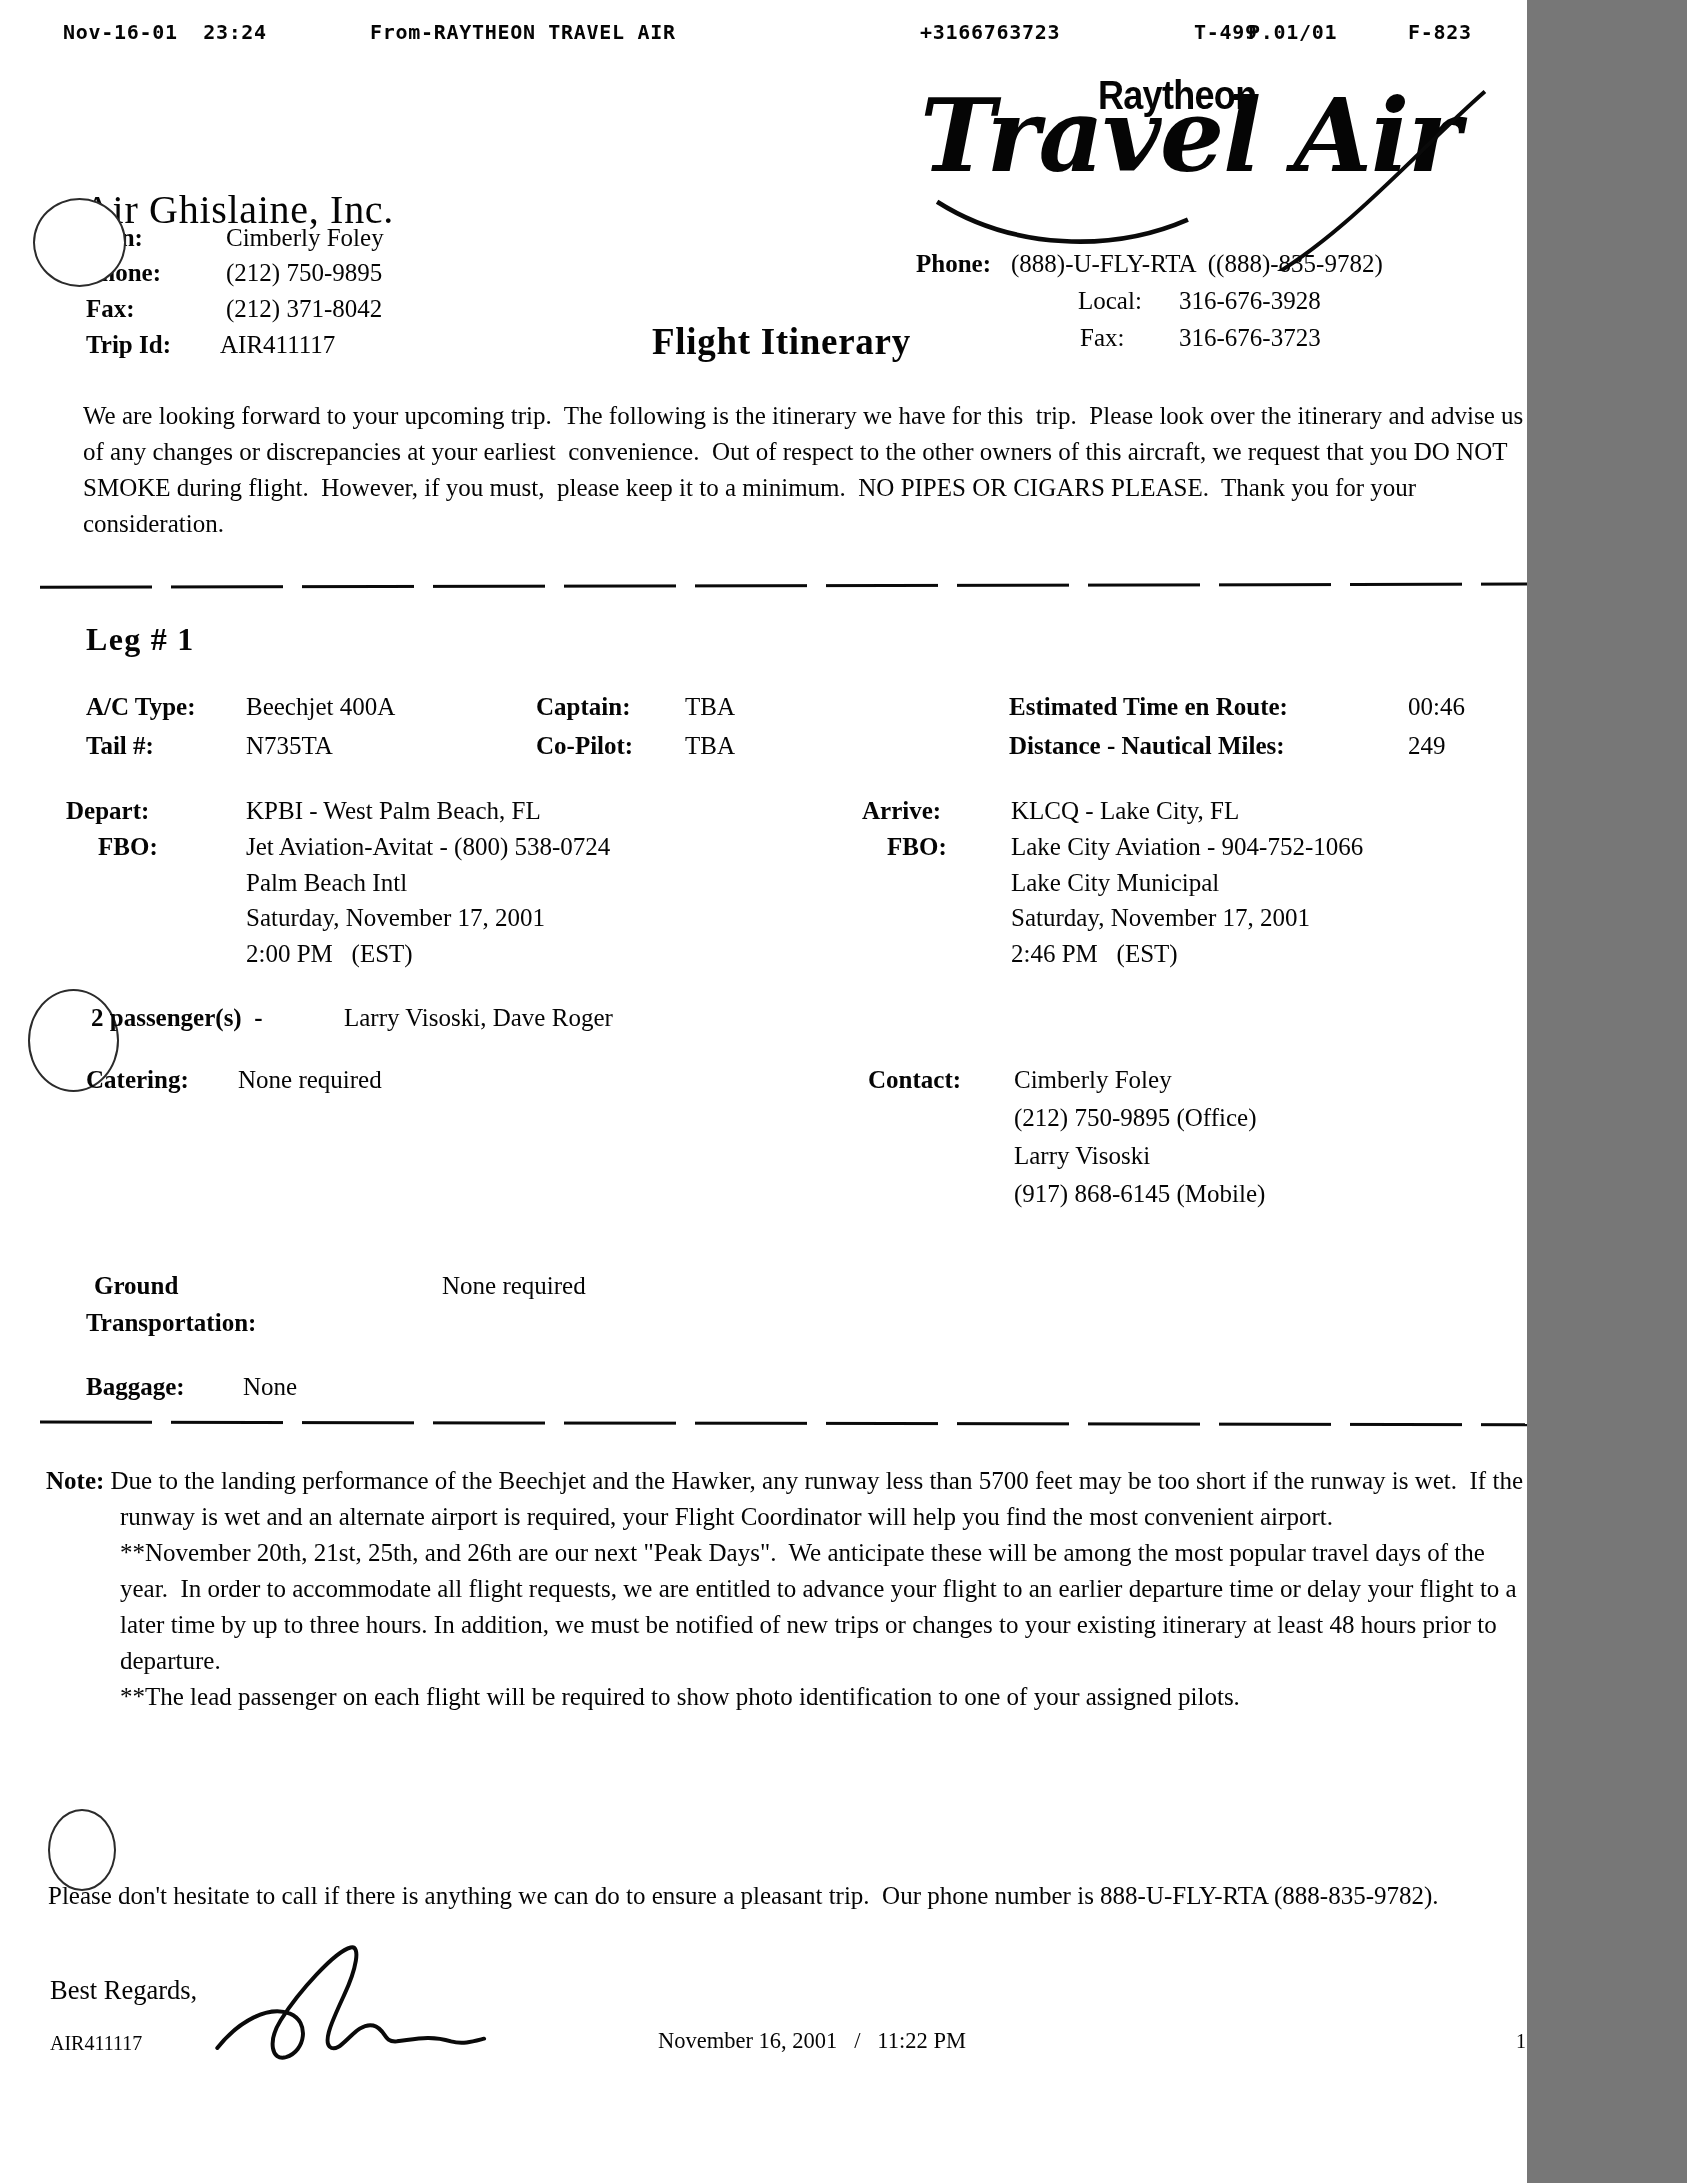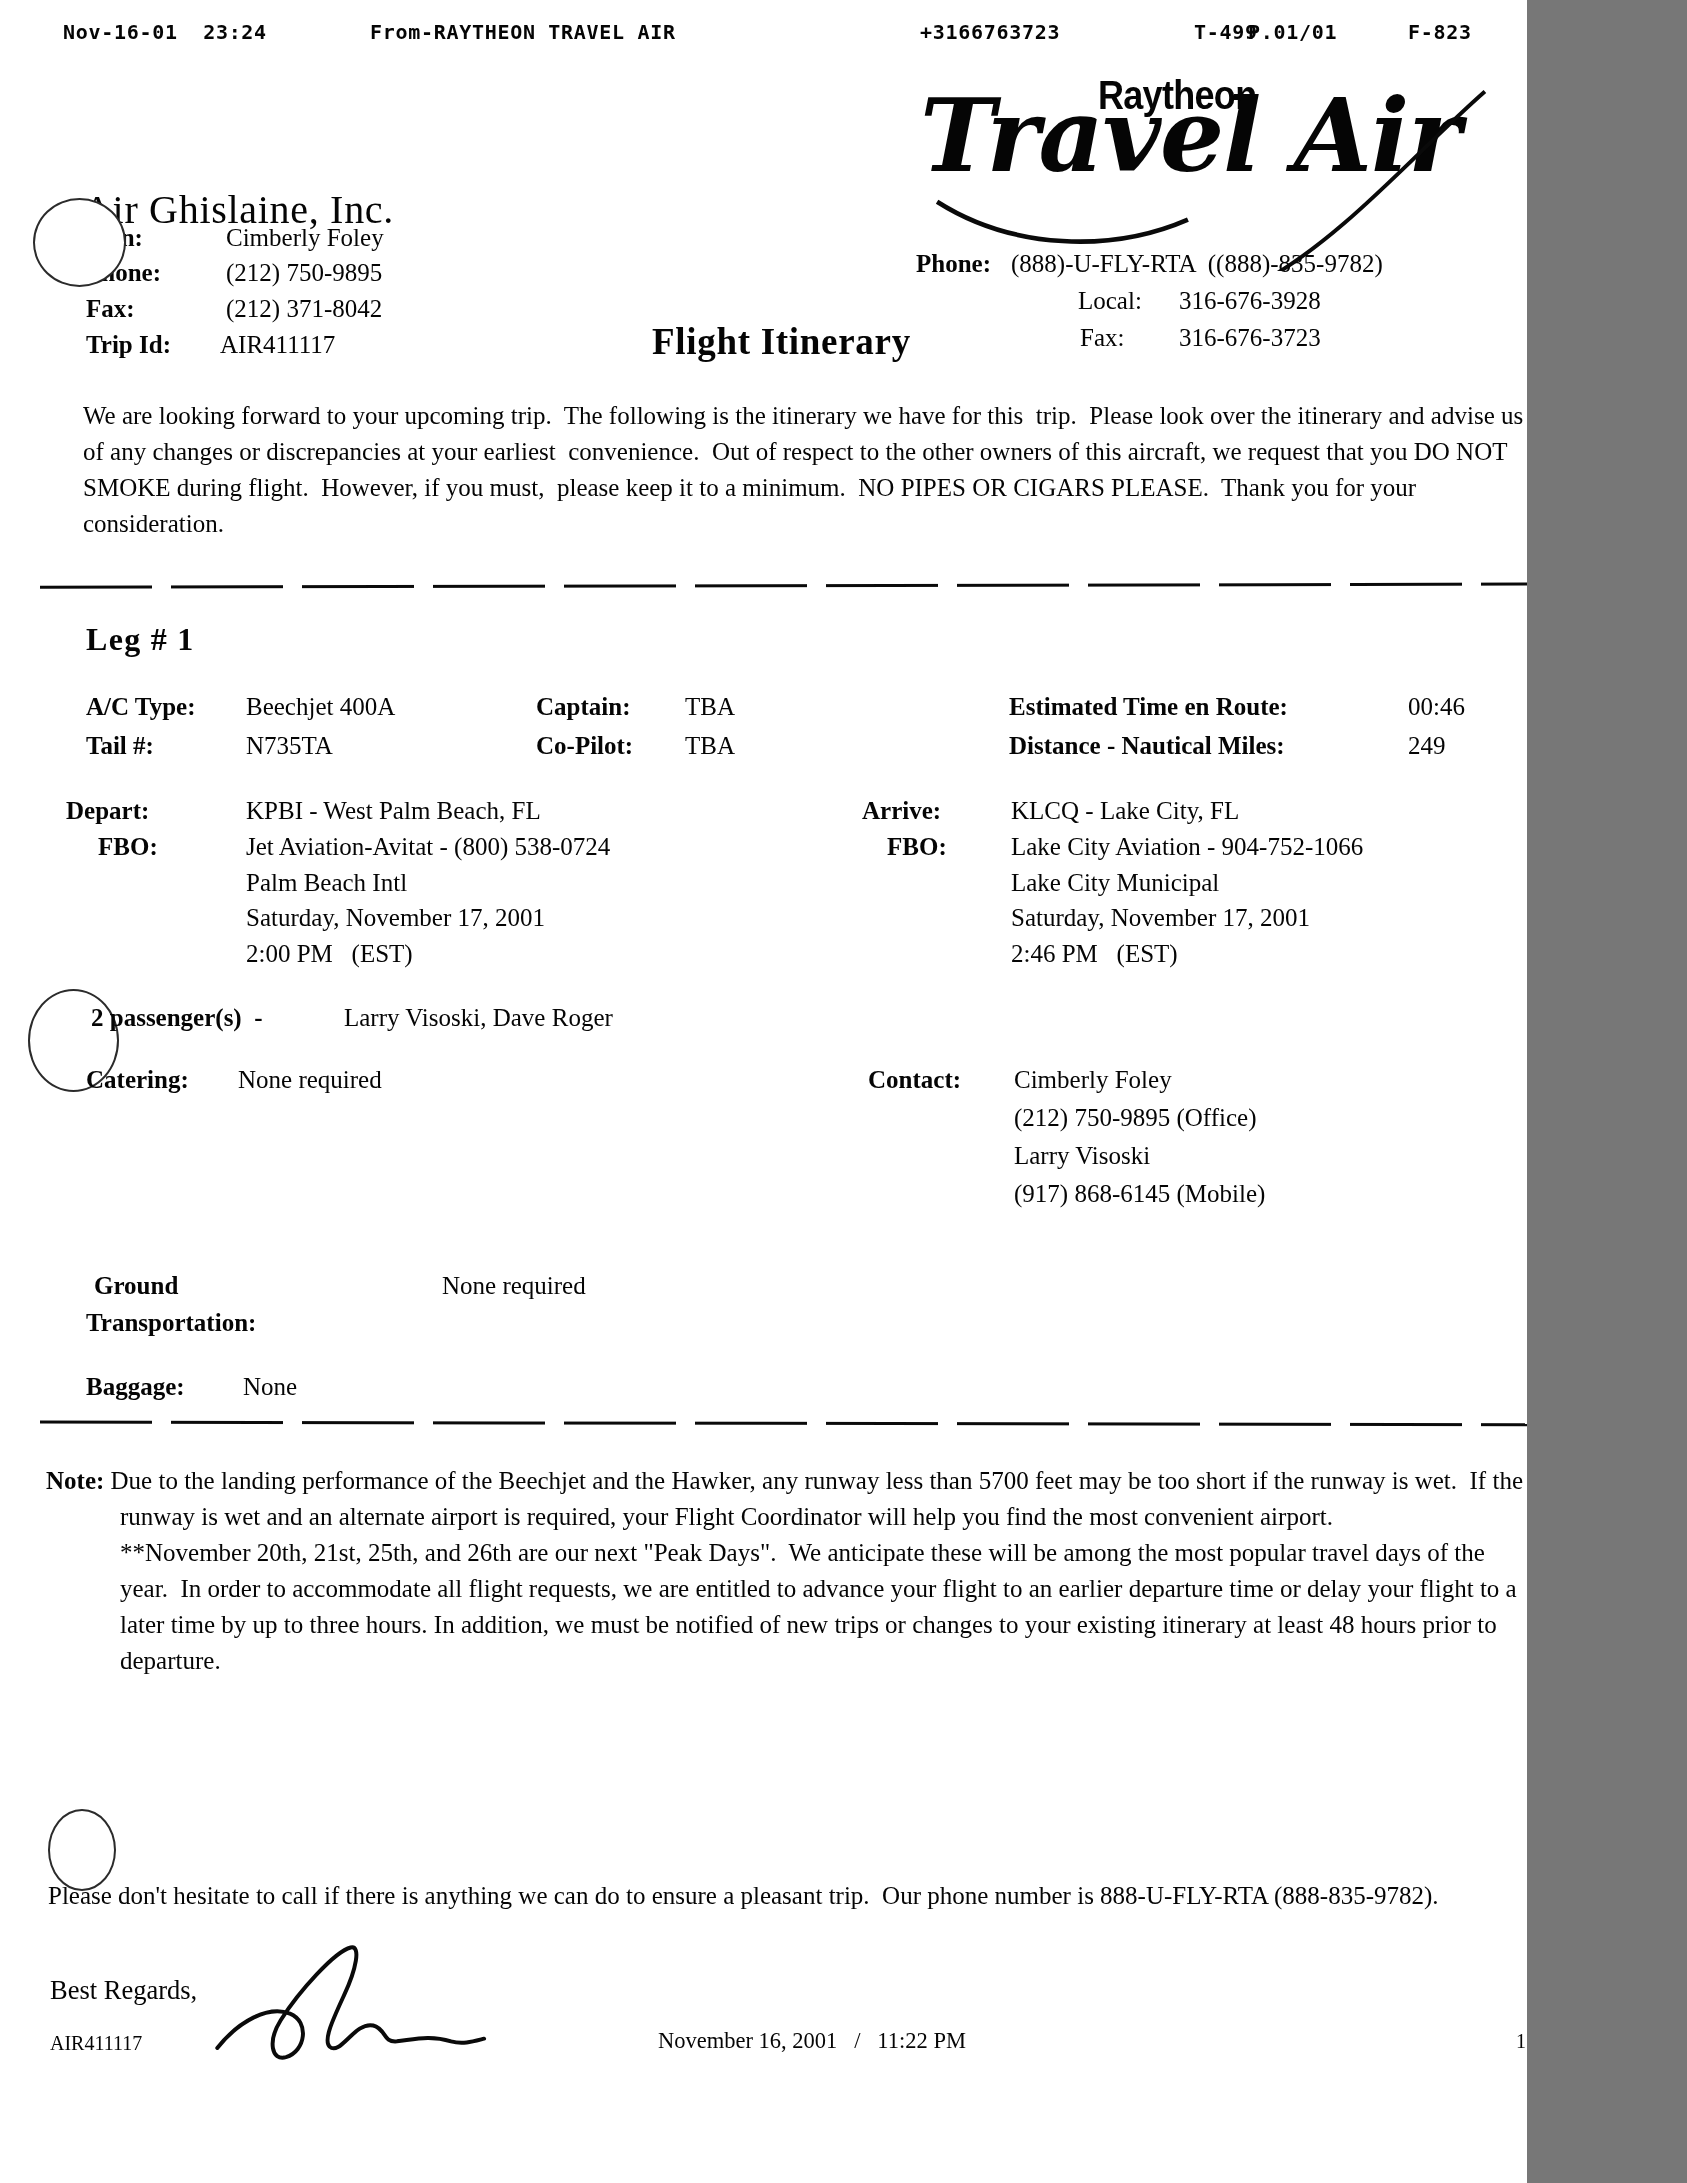--- a/index.html
+++ b/index.html
@@ -116,20 +116,21 @@
   <div class="abs lbl" style="left:86px;top:1309px;">Transportation:</div>
   <div class="abs val" style="left:442px;top:1272px;">None required</div>
   <div class="abs lbl" style="left:86px;top:1373px;">Baggage:</div>
   <div class="abs val" style="left:243px;top:1373px;">None</div>
 
   <div class="abs rule" style="left:40px;top:1422px;width:1644px;transform:rotate(0.1deg);"></div>
 
   <div class="abs" style="left:46px;top:1463px;width:1485px;">
     <div class="para hang"><b>Note:</b><span> </span><span>Due to the landing performance of the Beechjet and the Hawker, any runway less than 5700 feet may be too short if the runway is wet.  If the runway is wet and an alternate airport is required, your Flight Coordinator will help you find the most convenient airport.</span></div>
     <div class="para indent">**November 20th, 21st, 25th, and 26th are our next "Peak Days".  We anticipate these will be among the most popular travel days of the year.  In order to accommodate all flight requests, we are entitled to advance your flight to an earlier departure time or delay your flight to a later time by up to three hours. In addition, we must be notified of new trips or changes to your existing itinerary at least 48 hours prior to departure.</div>
+    <div class="para indent">**The lead passenger on each flight will be required to show photo identification to one of your assigned pilots.</div>
   </div>
 
   <div class="abs punch" style="left:48px;top:1809px;width:64px;height:78px;"></div>
 
   <div class="abs para" style="left:48px;top:1878px;width:1462px;">Please don't hesitate to call if there is anything we can do to ensure a pleasant trip.  Our phone number is 888-U-FLY-RTA (888-835-9782).</div>
   <div class="abs val" style="left:50px;top:1975px;font-size:26.5px;">Best Regards,</div>
 
   <svg class="abs" style="left:212px;top:1942px;" width="284" height="126" viewBox="0 0 430 190">
     <path d="M 8,160 C 40,120 85,95 118,108 C 148,120 142,165 112,174 C 90,180 84,150 104,118
              C 132,74 186,14 210,8 C 226,4 218,42 200,80 C 184,115 168,148 178,158

